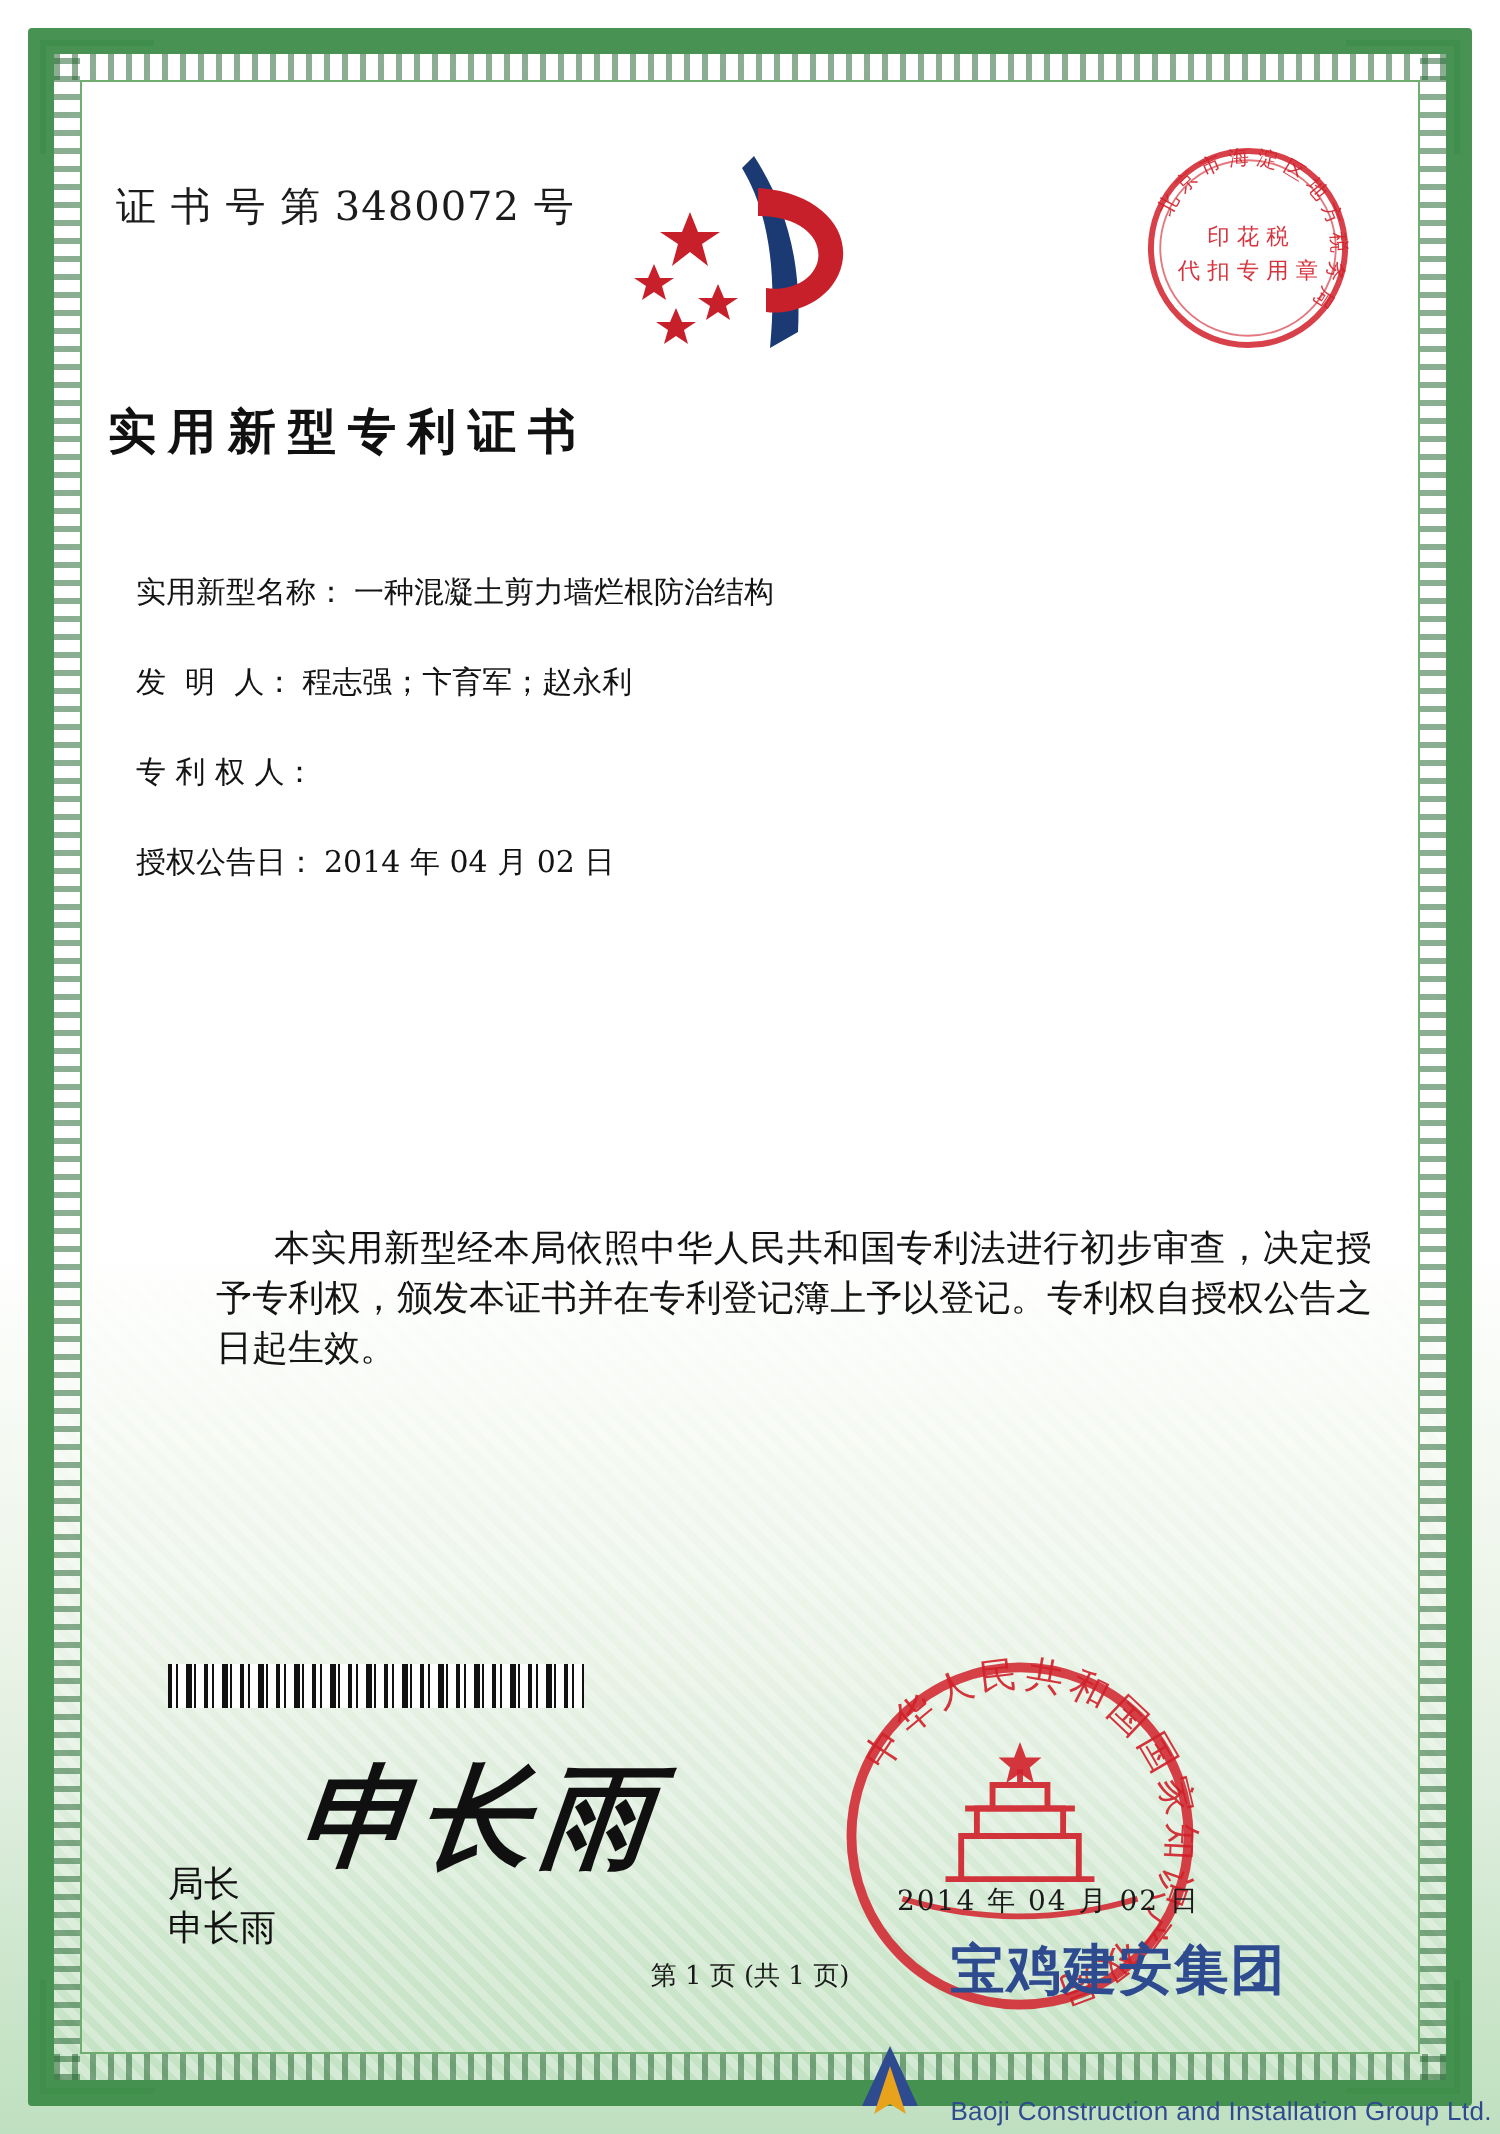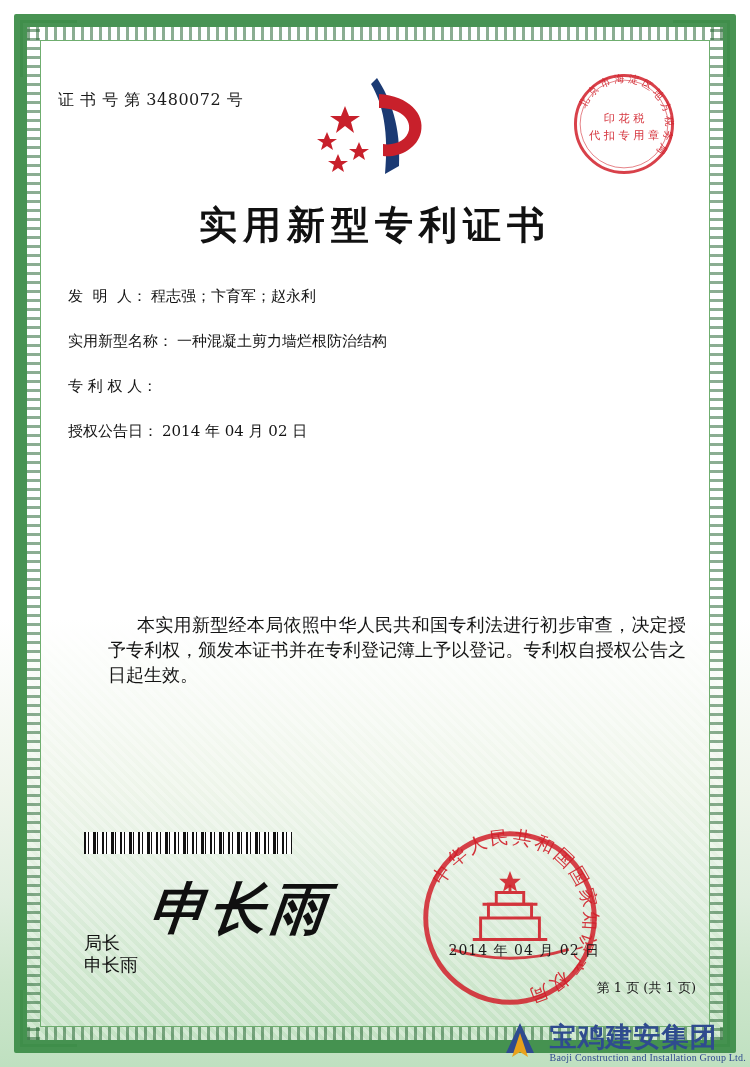--- a/index.html
+++ b/index.html
@@ -84,21 +84,21 @@
     top: 52px;
     right: 54px;
     bottom: 52px;
   }
 
   .cert-no {
     position: absolute;
     left: 4px;
     top: 38px;
     font-family: "DejaVu Serif", "Liberation Serif", serif;
-    font-size: 16px;
+    font-size: 20px;
     color: #1c1c1c;
     letter-spacing: .5px;
   }
 
   
   .logo {
     position: absolute;
     left: 50%;
     transform: translateX(-50%);
     top: 18px;
@@ -113,23 +113,22 @@
     top: 16px;
     width: 112px;
     height: 112px;
   }
 
   .title {
     position: absolute;
     left: 0;
     right: 0;
     top: 148px;
-    text-align: center;
     font-family: Liberation Serif, serif;
-    font-size: 38px;
+    font-size: 24px;
     font-weight: bold;
     letter-spacing: 6px;
     color: #111;
   }
 
   .fields {
     position: absolute;
     left: 14px;
     right: 14px;
     top: 235px;
@@ -220,21 +219,21 @@
     font-size: 14px;
     color: #1a1a1a;
     letter-spacing: 1px;
   }
 
   .page-footer {
     position: absolute;
     left: 0;
     right: 0;
     bottom: 18px;
-    text-align: right;
+    text-align: center;
     font-family: "DejaVu Serif", "Liberation Serif", serif;
     font-size: 13px;
     color: #1a1a1a;
   }
 
   
   .wm {
     position: absolute;
     right: 4px;
     bottom: 4px;
@@ -244,24 +243,25 @@
   }
   .wm-text .wm-cn {
     font-family: "DejaVu Serif", "Liberation Serif", serif;
     font-size: 27px;
     font-weight: bold;
     color: #2f4b8f;
     letter-spacing: 1px;
     line-height: 30px;
   }
   .wm-text .wm-en {
-    font-family: Liberation Serif, serif;
-    font-size: 10px;
+    font-family: Liberation Sans, sans-serif;
+    font-size: 13px;
     color: #2f4b8f;
     letter-spacing: .2px;
+    margin-top: 47px;
   }
 </style>
 </head>
 <body>
 
 <div class="page">
 
   <div class="frame-band"></div>
   <div class="frame-inner-line"></div>
   <div class="corner tl"></div>
@@ -294,26 +294,26 @@
         <textPath href="#ringTop" startOffset="6%">北 京 市 海 淀 区 地 方 税 务 局</textPath>
       </text>
       <text x="60" y="58" text-anchor="middle" font-size="12" fill="#d1202a" font-family="DejaVu Serif, serif" opacity="0.9">印 花 税</text>
       <text x="60" y="76" text-anchor="middle" font-size="12" fill="#d1202a" font-family="DejaVu Serif, serif" opacity="0.9">代 扣 专 用 章</text>
     </svg>
 
     <div class="title">实用新型专利证书</div>
 
     <div class="fields">
       <div class="field">
+        <span class="flabel">实用新型名称：</span>
+        <span class="fvalue">一种混凝土剪力墙烂根防治结构</span>
+      </div>
+      <div class="field">
         <span class="flabel">发  明  人：</span>
         <span class="fvalue">程志强；卞育军；赵永利</span>
-      </div>
-      <div class="field">
-        <span class="flabel">实用新型名称：</span>
-        <span class="fvalue">一种混凝土剪力墙烂根防治结构</span>
       </div>
       <div class="field">
         <span class="flabel">专 利 权 人：</span>
       </div>
       <div class="field">
         <span class="flabel">授权公告日：</span>
         <span class="fvalue">2014 年 04 月 02 日</span>
       </div>
     </div>
 

